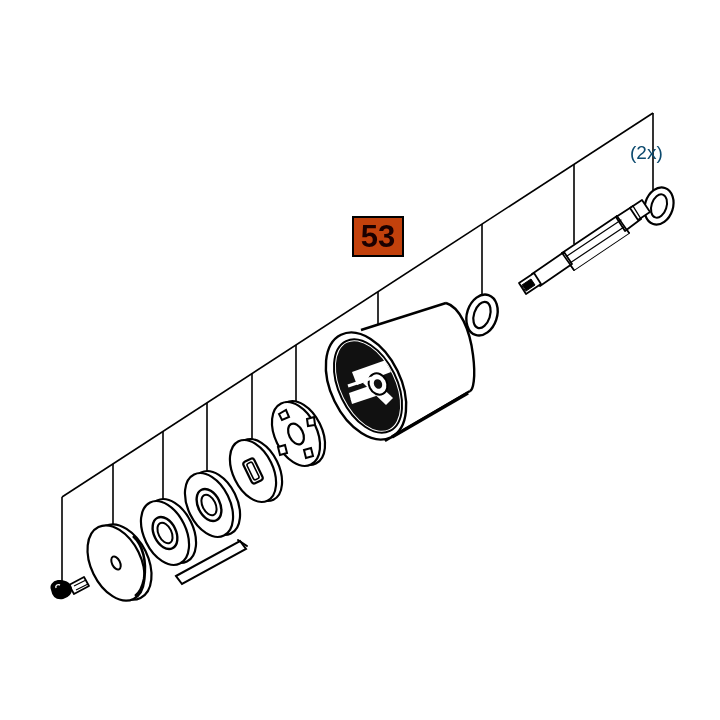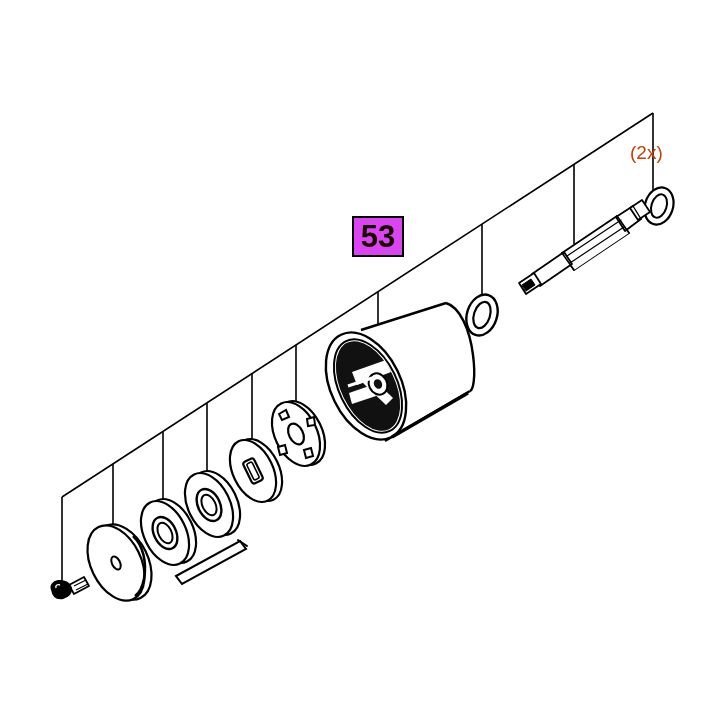--- a/index.html
+++ b/index.html
@@ -25,41 +25,41 @@
     width: 720px;
     height: 720px;
     display: block;
   }
   .callout-badge {
     position: absolute;
     left: 352px;
     top: 216px;
     width: 52px;
     height: 41px;
-    background: #d946ef;
+    background: #c2410c;
     border: 2px solid #000000;
     box-sizing: border-box;
     display: flex;
     align-items: center;
     justify-content: center;
     font-family: "Liberation Sans", sans-serif;
     font-size: 31px;
     font-weight: bold;
     line-height: 1;
     color: #1a0000;
     letter-spacing: 0px;
     user-select: none;
   }
   .qty-label {
     position: absolute;
     left: 630px;
     top: 142px;
     font-family: "Liberation Sans", sans-serif;
     font-size: 19px;
-    color: #c2410c;
+    color: #0c4a6e;
     white-space: nowrap;
     user-select: none;
   }
 </style>
 </head>
 <body>
 
 <div id="diagram-root">
 
   <svg id="diagram-svg" viewBox="0 0 720 720" xmlns="http://www.w3.org/2000/svg">

